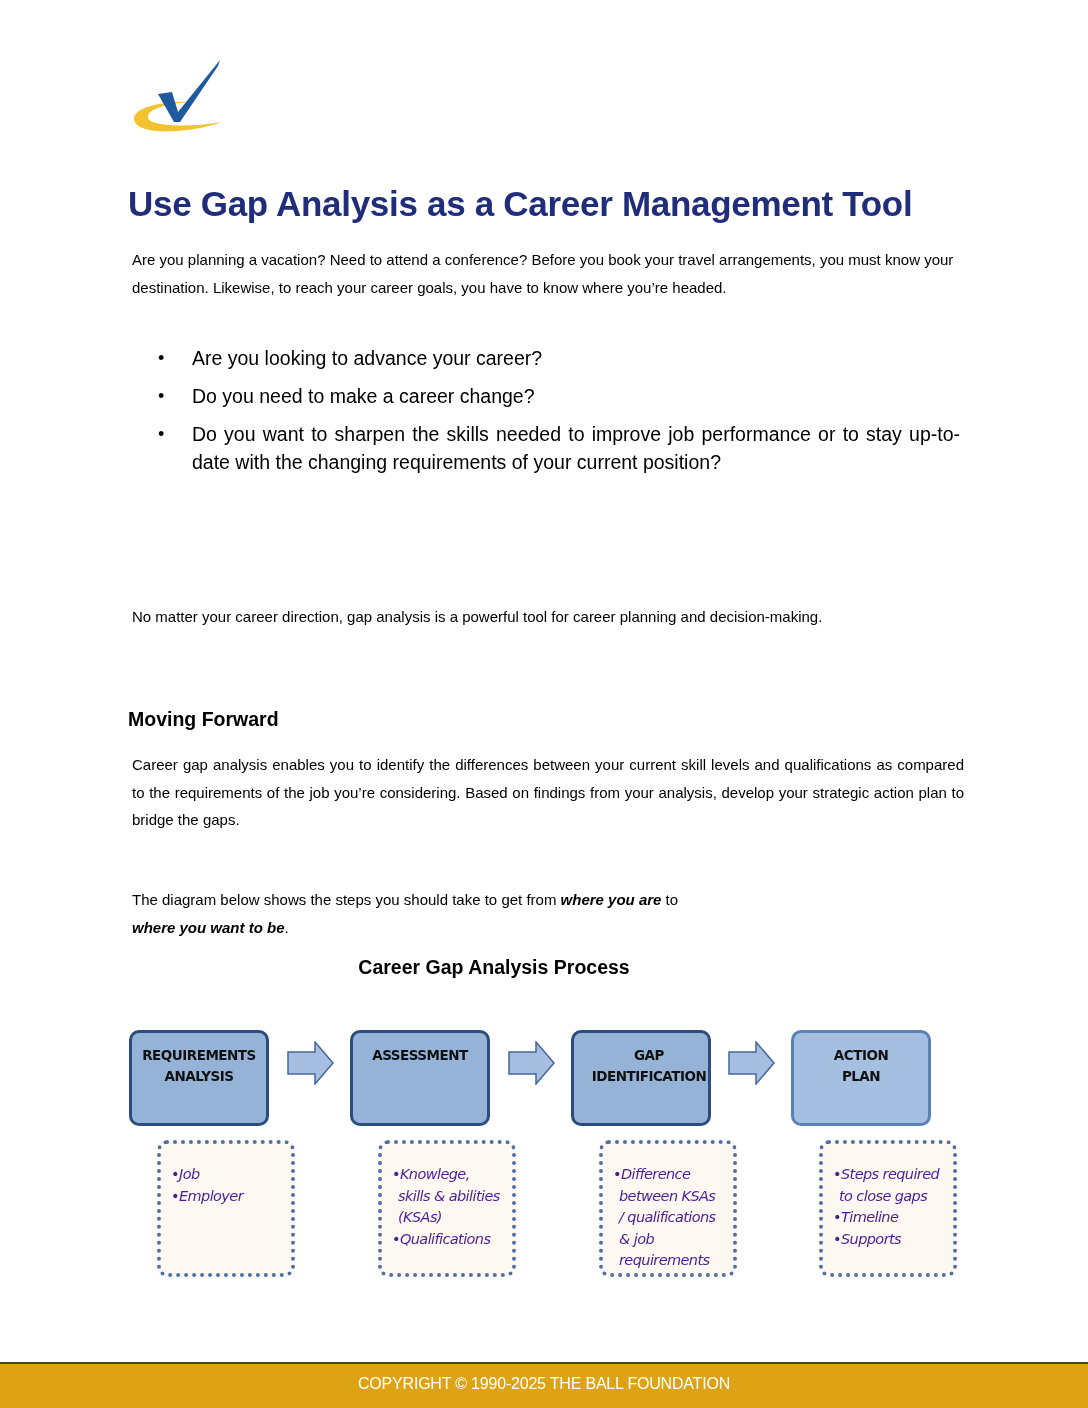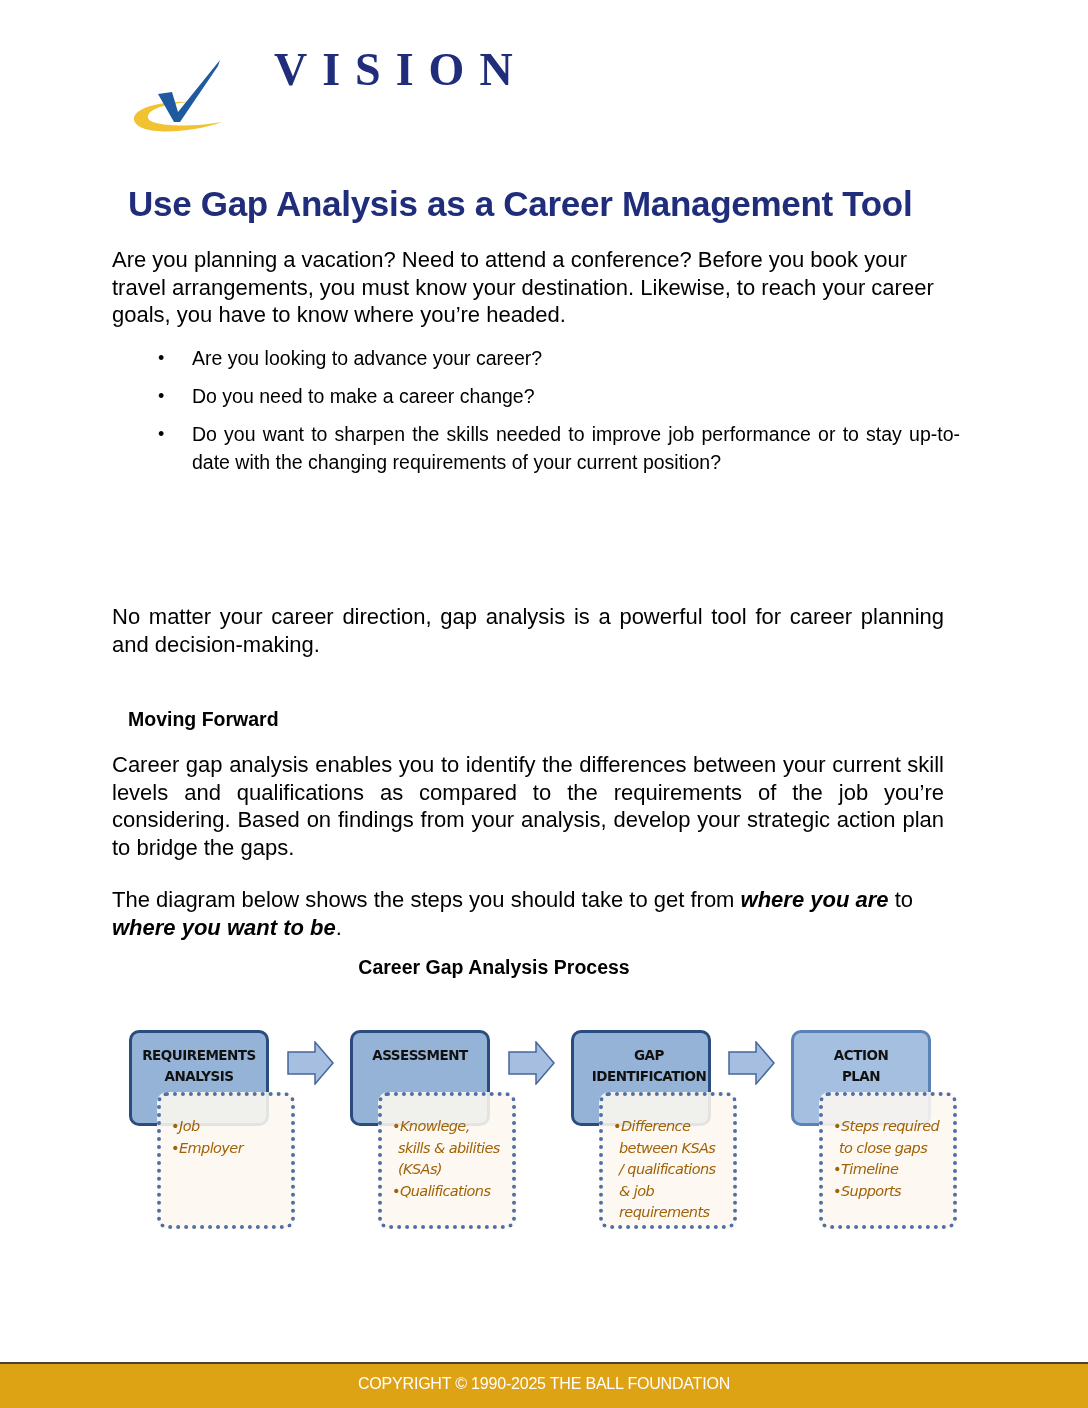--- a/index.html
+++ b/index.html
@@ -2,50 +2,49 @@
 <html><head>
 <meta charset="utf-8">
 <style>
   html, body { margin:0; padding:0; }
   body { width:1088px; height:1408px; position:relative; background:#ffffff; font-family:"Liberation Sans", sans-serif; color:#000; overflow:hidden; }
   .logo { position:absolute; left:128px; top:44px; width:400px; height:100px; }
   .logo-mark { position:absolute; left:0; top:12px; width:100px; height:80px; }
   .logo-text { position:absolute; left:126px; top:0; font-family:"Liberation Serif", serif; font-weight:bold; color:#1f2d7b; font-size:46px; line-height:52px; letter-spacing:15px; }
   .logo-text .l2 { padding-left:20px; }
   h1 { position:absolute; left:128px; top:184px; margin:0; font-size:35px; font-weight:bold; color:#1f2d7b; letter-spacing:-0.3px; }
-  .body { position:absolute; left:112px; width:832px; font-size:22px; line-height:27.5px; }
+  .body { position:absolute; left:132px; width:832px; font-size:15px; line-height:27.5px; }
   .p1 { top:246px; }
   ul { position:absolute; left:128px; top:344px; width:832px; margin:0; padding:0; list-style:none; font-size:19.5px; line-height:28px; }
   ul li { position:relative; padding-left:64px; margin-bottom:10px; text-align:justify; }
   ul li::before { content:"•"; position:absolute; left:30px; top:0; font-size:18px; }
   .p2 { top:603px; text-align:justify; }
   .h2 { position:absolute; left:128px; top:708px; font-size:19.5px; font-weight:bold; }
   .p3 { top:751px; text-align:justify; }
   .p4 { top:886px; }
   .diagram-title { position:absolute; left:0; width:988px; top:956px; text-align:center; font-size:19.5px; font-weight:bold; }
   .step { position:absolute; top:1030px; width:140px; height:96px; background:#95b3d7; border:3px solid #2b4c7e; border-radius:10px; box-sizing:border-box; }
   .step.last { border-color:#5b82b7; background:#a4bfe0; }
   .step-label { font-family:"DejaVu Sans", sans-serif; font-weight:bold; font-size:13.5px; line-height:21px; color:#111; text-align:center; padding-top:12px; letter-spacing:-0.5px; }
-  .detail { position:absolute; top:1092px; width:138px; height:137px; background:rgba(253,248,240,0.88); border:4px dotted #4f6fa6; border-radius:10px; box-sizing:border-box; padding:20px 6px 0 10px; font-family:"DejaVu Sans", sans-serif; font-style:italic; font-size:14.5px; line-height:21.5px; color:#a16207; letter-spacing:-0.6px; }
+  .detail { position:absolute; top:1140px; width:138px; height:137px; background:rgba(253,248,240,0.88); border:4px dotted #4f6fa6; border-radius:10px; box-sizing:border-box; padding:20px 6px 0 10px; font-family:"DejaVu Sans", sans-serif; font-style:italic; font-size:14.5px; line-height:21.5px; color:#4c1d95; letter-spacing:-0.6px; }
   .detail div { padding-left:0; }
   .detail .cont { padding-left:6px; }
   .arrow { position:absolute; top:1041px; width:48px; height:44px; }
   .footer { position:absolute; left:0; top:1362px; width:1088px; height:46px; background:#dea215; border-top:2px solid #4a4230; }
   .footer span { display:block; text-align:center; color:#fff; font-family:"Liberation Sans", sans-serif; font-size:16px; line-height:40px; letter-spacing:-0.2px; }
 </style>
 </head>
 <body>
 
 <div class="logo">
   <svg class="logo-mark" viewBox="0 0 100 80">
     <path d="M6 64 C 4 50, 40 44, 70 46 C 45 46, 18 52, 20 62 C 22 70, 60 72, 94 66 C 60 78, 10 80, 6 64 Z" fill="#f2c230"></path>
     <path d="M30 38 L 44 36 L 50 56 L 92 4 L 90 10 L 52 66 L 46 66 Z" fill="#1f5aa0"></path>
   </svg>
   <div class="logo-text">
-    <div class="l2">VISION</div>
   </div>
 </div>
 
 <h1>Use Gap Analysis as a Career Management Tool</h1>
 
 <div class="body p1">Are you planning a vacation? Need to attend a conference? Before you book your travel arrangements, you must know your destination. Likewise, to reach your career goals, you have to know where you’re headed.</div>
 
 <ul>
   <li>Are you looking to advance your career?</li>
   <li>Do you need to make a career change?</li>

